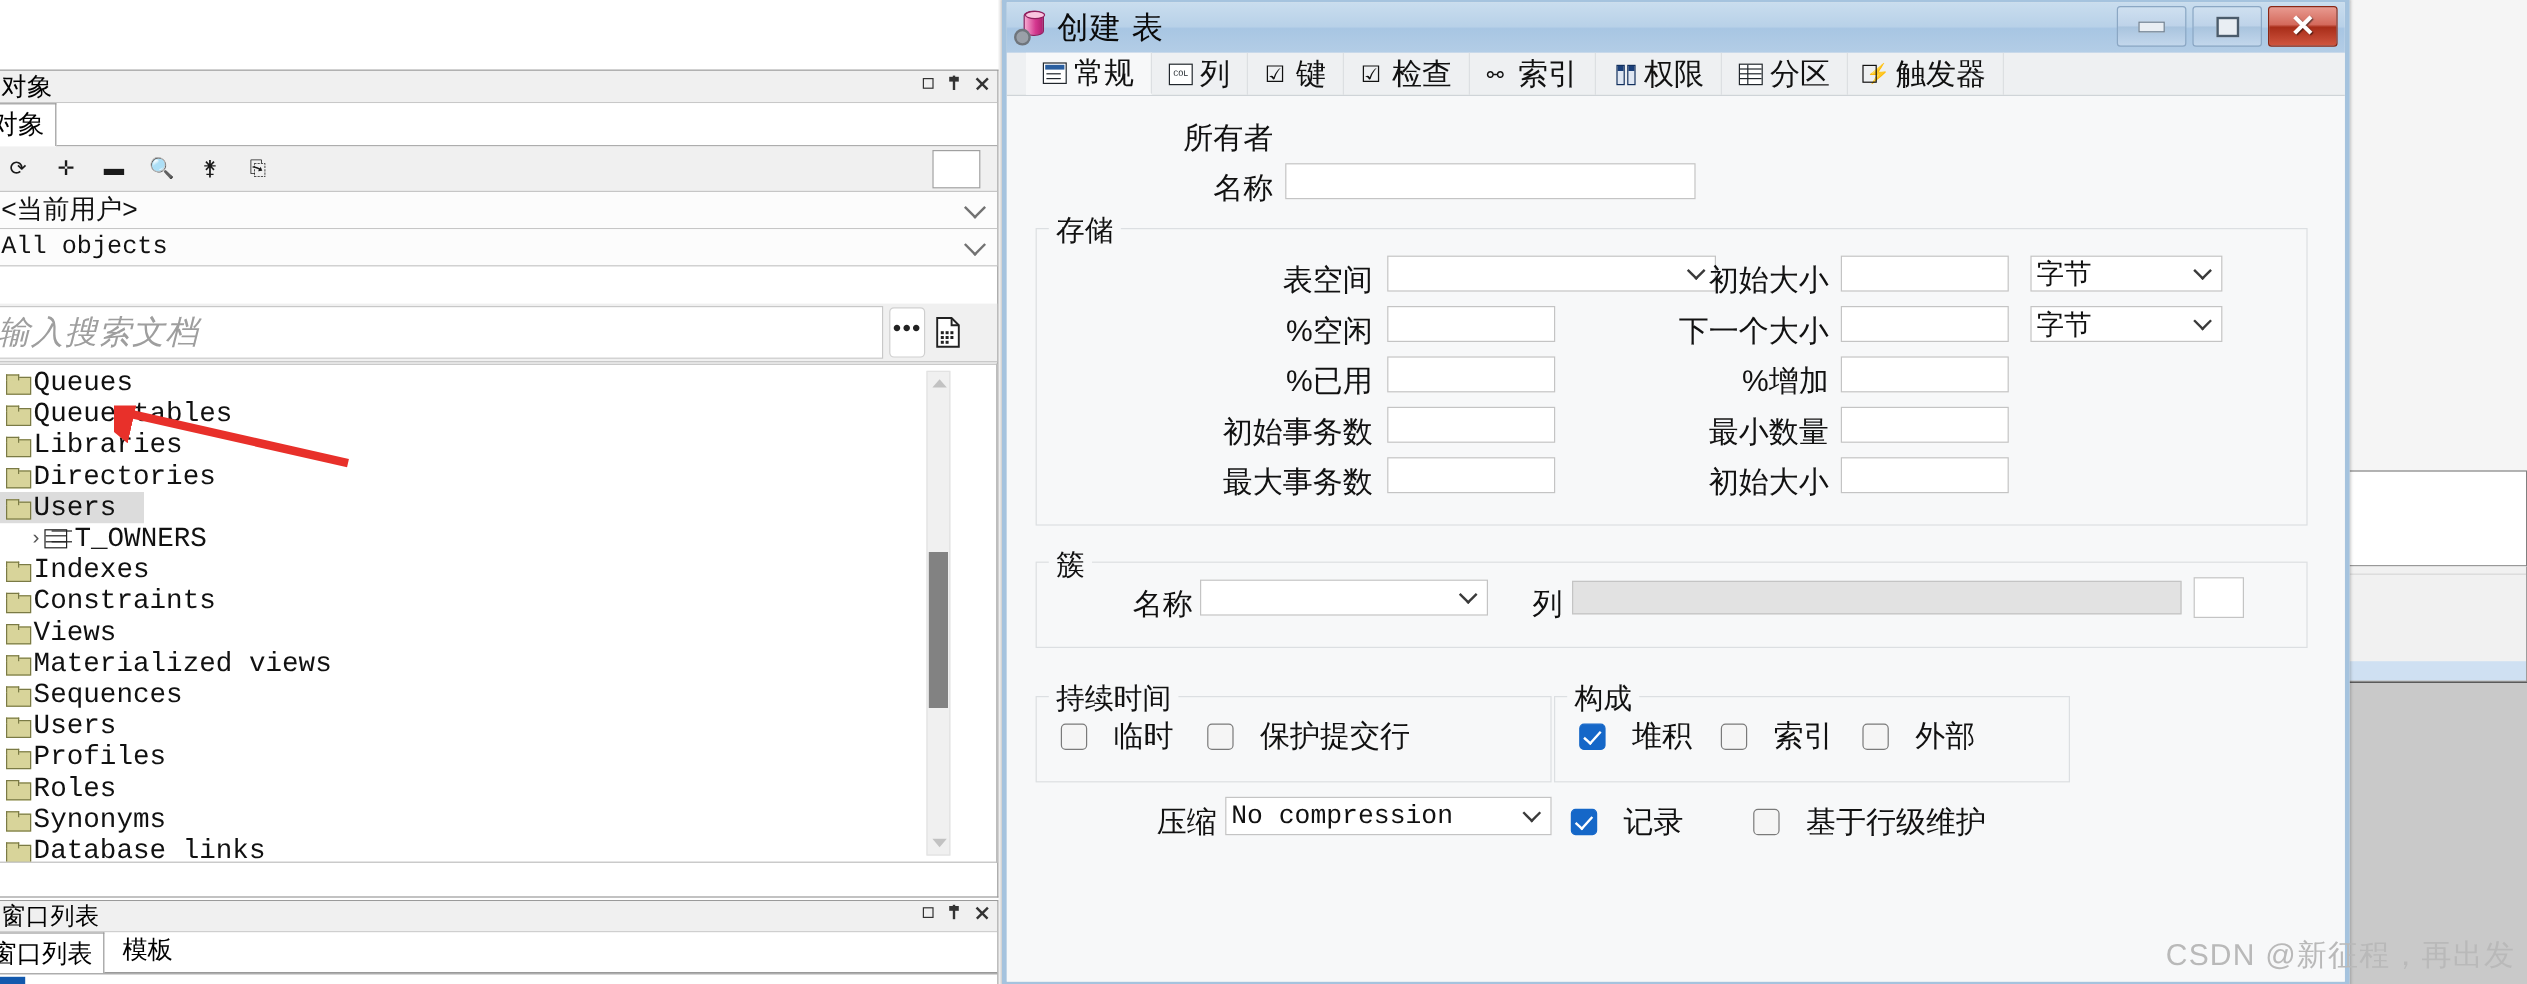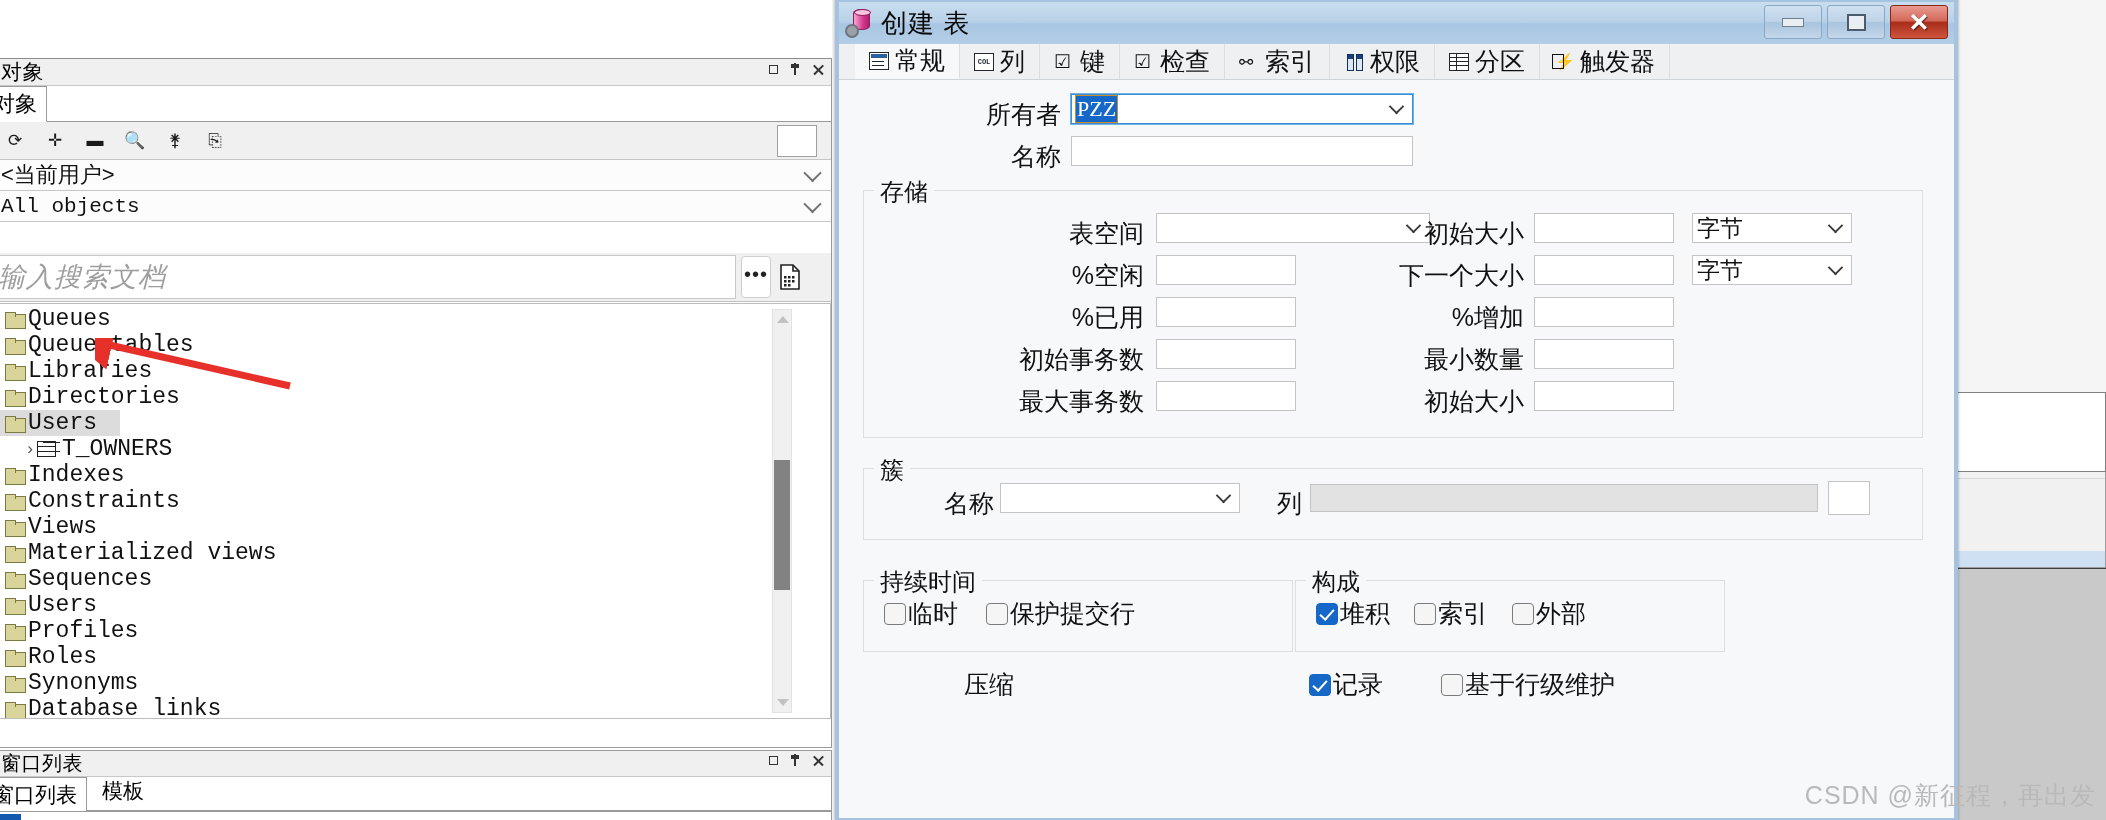--- a/index.html
+++ b/index.html
@@ -263,21 +263,21 @@
   }
   .dtab.active { background: #f7f8f9; border-bottom: 2px solid #f7f8f9; }
   .dtab .ti { width: 20px; height: 18px; flex: none; position: relative; }
 
   
   .ti.general { background: #fff; border: 1.6px solid #20262c; }
   .ti.general:before { content:""; position:absolute; left:1px; top:1px; right:1px; height:4px; background:#2a5fa0; }
   .ti.general:after { content:""; position:absolute; left:2px; top:8px; width:12px; height:1.6px; background:#20262c;
                       box-shadow: 0 4px 0 0 #20262c; }
   .ti.col { background:#fff; border:1.6px solid #20262c; display:flex; align-items:center; justify-content:center;
-            font-size:7px; font-weight:bold; color:#20262c; font-family:"Liberation Mono",monospace; }
+            font-size:7px; font-weight:normal; color:#20262c; font-family:"Liberation Mono",monospace; }
   .ti.chk:before { content:"☑"; font-size: 19px; color:#111; position:absolute; left:0; top:-3px; }
   .ti.idx { position: relative; }
   .ti.idx:before { content:"⚯"; font-size: 17px; color:#111; position:absolute; left:0; top:-1px; }
   .ti.perm:before { content:""; position:absolute; left:3px; top:1px; width:5px; height:15px;
       background: linear-gradient(to bottom,#1a3f7a 0 4px,#dfe7f3 4px 100%); border:1px solid #12305e; }
   .ti.perm:after { content:""; position:absolute; left:12px; top:1px; width:5px; height:15px;
       background: linear-gradient(to bottom,#1a3f7a 0 4px,#dfe7f3 4px 100%); border:1px solid #12305e; }
   .ti.part { background:#fff; border:1.6px solid #20262c; }
   .ti.part:before { content:""; position:absolute; left:0px; top:3px; right:0px; height:1.4px; background:#20262c;
                     box-shadow: 0 4px 0 0 #20262c, 0 8px 0 0 #20262c; }
@@ -324,21 +324,21 @@
     position: absolute; top: -15px; left: 10px; background: #f7f8f9; padding: 0 6px;
     font-size: 24px; color: #111; font-family: "Liberation Sans", sans-serif;
   }
   .cbx { width: 22px; height: 22px; border: 1.6px solid #7a7a7a; border-radius: 4px;
          background: #f5f5f5; flex: none; cursor: pointer; position: relative; }
   .cbx.on { background: #1567c8; border-color: #1567c8; }
   .cbx.on:after {
     content: ""; position: absolute; left: 6px; top: 2px; width: 6px; height: 12px;
     border-right: 2.4px solid #fff; border-bottom: 2.4px solid #fff; transform: rotate(42deg);
   }
-  .cbx-row { display: flex; align-items: center; gap: 2px; }
+  .cbx-row { display: flex; align-items: center; gap: 22px; }
   .cbx-lbl { font-size: 25px; color: #111; white-space: nowrap; font-family: "Liberation Sans", sans-serif; }
 
   
   .wm {
     position: absolute; right: 10px; bottom: 8px;
     font-size: 25px; color: #b9b9b9; letter-spacing: 1px; white-space: nowrap;
     font-family: "Liberation Sans", sans-serif; pointer-events: none;
   }
 </style>
 </head>
@@ -609,24 +609,20 @@
         </div>
         <div class="dtab">
           <span class="ti trig"></span>
           <span>触发器</span>
         </div>
       </div>
 
     <div class="dlg-body">
 
       <div style="position:absolute;left:42px;top:18px;width:180px;" class="fld-label">所有者</div>
-      <div class="cbo focus" style="position:absolute;left:232px;top:14px;width:342px;">
-        <span class="sel-text">PZZ</span>
-        <span class="cv"></span>
-      </div>
 
       <div style="position:absolute;left:42px;top:60px;width:180px;" class="fld-label">名称</div>
       <div class="txt" style="position:absolute;left:232px;top:56px;width:342px;height:30px;">
         <span></span>
       </div>
 
       <div class="group" style="left:24px;top:110px;width:1060px;height:248px;">
         <span class="group-title">存储</span>
         <div id="storage-left">
             <div class="fld-label" style="position: absolute; left: 60px; top: 26px; width: 220px;">表空间</div>
@@ -725,20 +721,24 @@
               <span class="cbx-lbl">索引</span>
             </div>
             <div class="cbx-row">
               <span class="cbx"></span>
               <span class="cbx-lbl">外部</span>
             </div>
           </div>
       </div>
 
       <div class="fld-label" style="position:absolute;left:95px;top:588px;width:80px;">压缩</div>
+      <div class="cbo" style="position:absolute;left:182px;top:584px;width:272px;height:32px;">
+        <span>No compression</span>
+        <span class="cv"></span>
+      </div>
 
       <div id="extra-cbx" style="position:absolute;left:470px;top:588px;display:flex;gap:58px;">
           <div class="cbx-row">
             <span class="cbx on"></span>
             <span class="cbx-lbl">记录</span>
           </div>
           <div class="cbx-row">
             <span class="cbx"></span>
             <span class="cbx-lbl">基于行级维护</span>
           </div>

